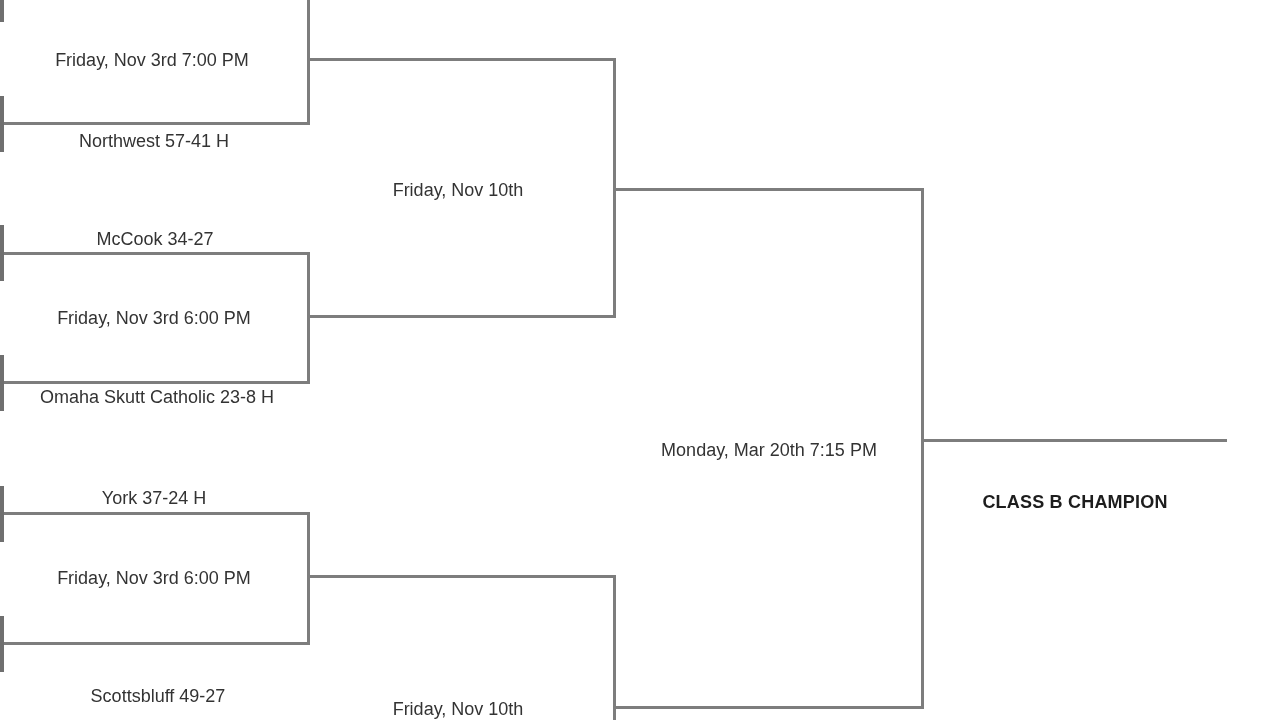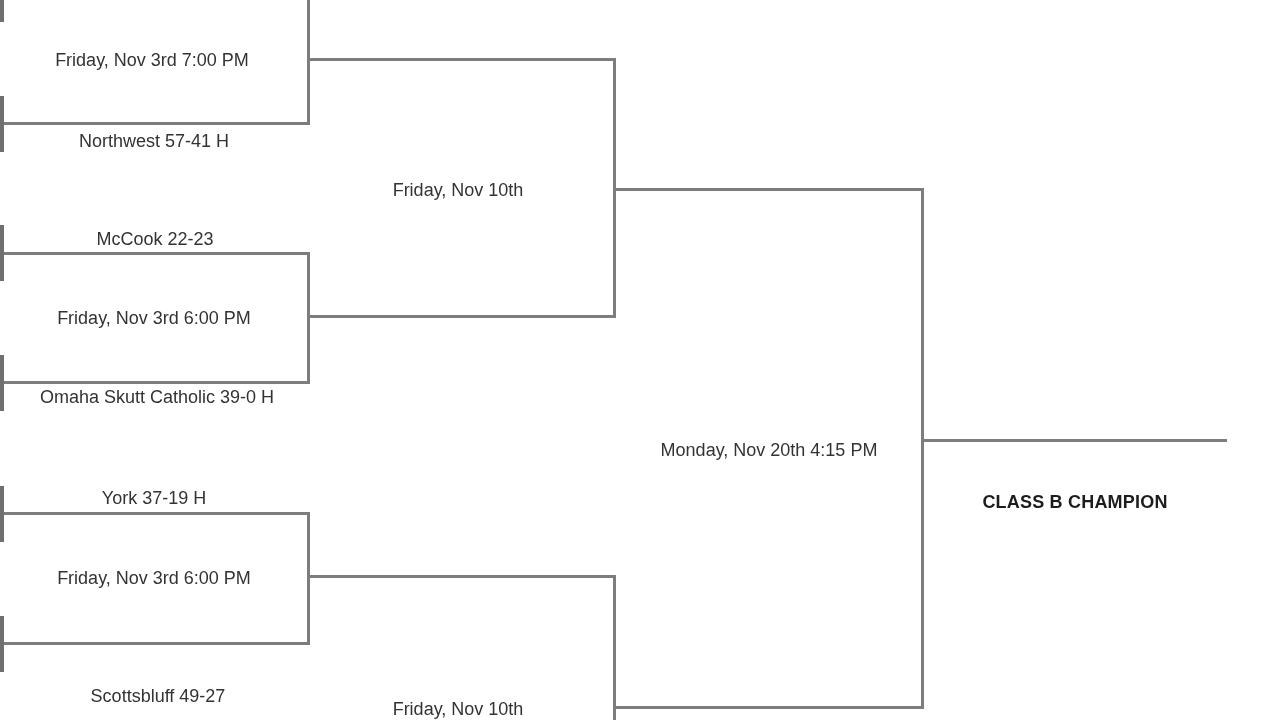--- a/index.html
+++ b/index.html
@@ -88,30 +88,30 @@
   <div class="stub" style="top:0; height:22px;"></div>
   <div class="stub" style="top:96px; height:56px;"></div>
   <div class="stub" style="top:225px; height:56px;"></div>
   <div class="stub" style="top:355px; height:56px;"></div>
   <div class="stub" style="top:486px; height:56px;"></div>
   <div class="stub" style="top:616px; height:56px;"></div>
 
   <div class="label" style="left:152px; top:60px;">Friday, Nov 3rd 7:00 PM</div>
   <div class="label" style="left:154px; top:141px;">Northwest 57-41 H</div>
 
-  <div class="label" style="left:155px; top:239px;">McCook 22-23</div>
+  <div class="label" style="left:155px; top:239px;">McCook 34-27</div>
   <div class="label" style="left:154px; top:318px;">Friday, Nov 3rd 6:00 PM</div>
-  <div class="label" style="left:157px; top:397px;">Omaha Skutt Catholic 39-0 H</div>
+  <div class="label" style="left:157px; top:397px;">Omaha Skutt Catholic 23-8 H</div>
 
-  <div class="label" style="left:154px; top:498px;">York 37-19 H</div>
+  <div class="label" style="left:154px; top:498px;">York 37-24 H</div>
   <div class="label" style="left:154px; top:578px;">Friday, Nov 3rd 6:00 PM</div>
   <div class="label" style="left:158px; top:657px;margin-top:39px;">Scottsbluff 49-27</div>
 
   <div class="label" style="left:458px; top:190px;">Friday, Nov 10th</div>
   <div class="label" style="left:458px; top:709px;">Friday, Nov 10th</div>
 
   <div class="label final-block" style="left:769px; top:450px;">
-    <div>Monday, Nov 20th 4:15 PM</div>
+    <div>Monday, Mar 20th 7:15 PM</div>
   </div>
 
   <div class="label champion" style="left:1075px; top:477px;">CLASS B CHAMPION</div>
 
 </div>
 
 </body></html>

